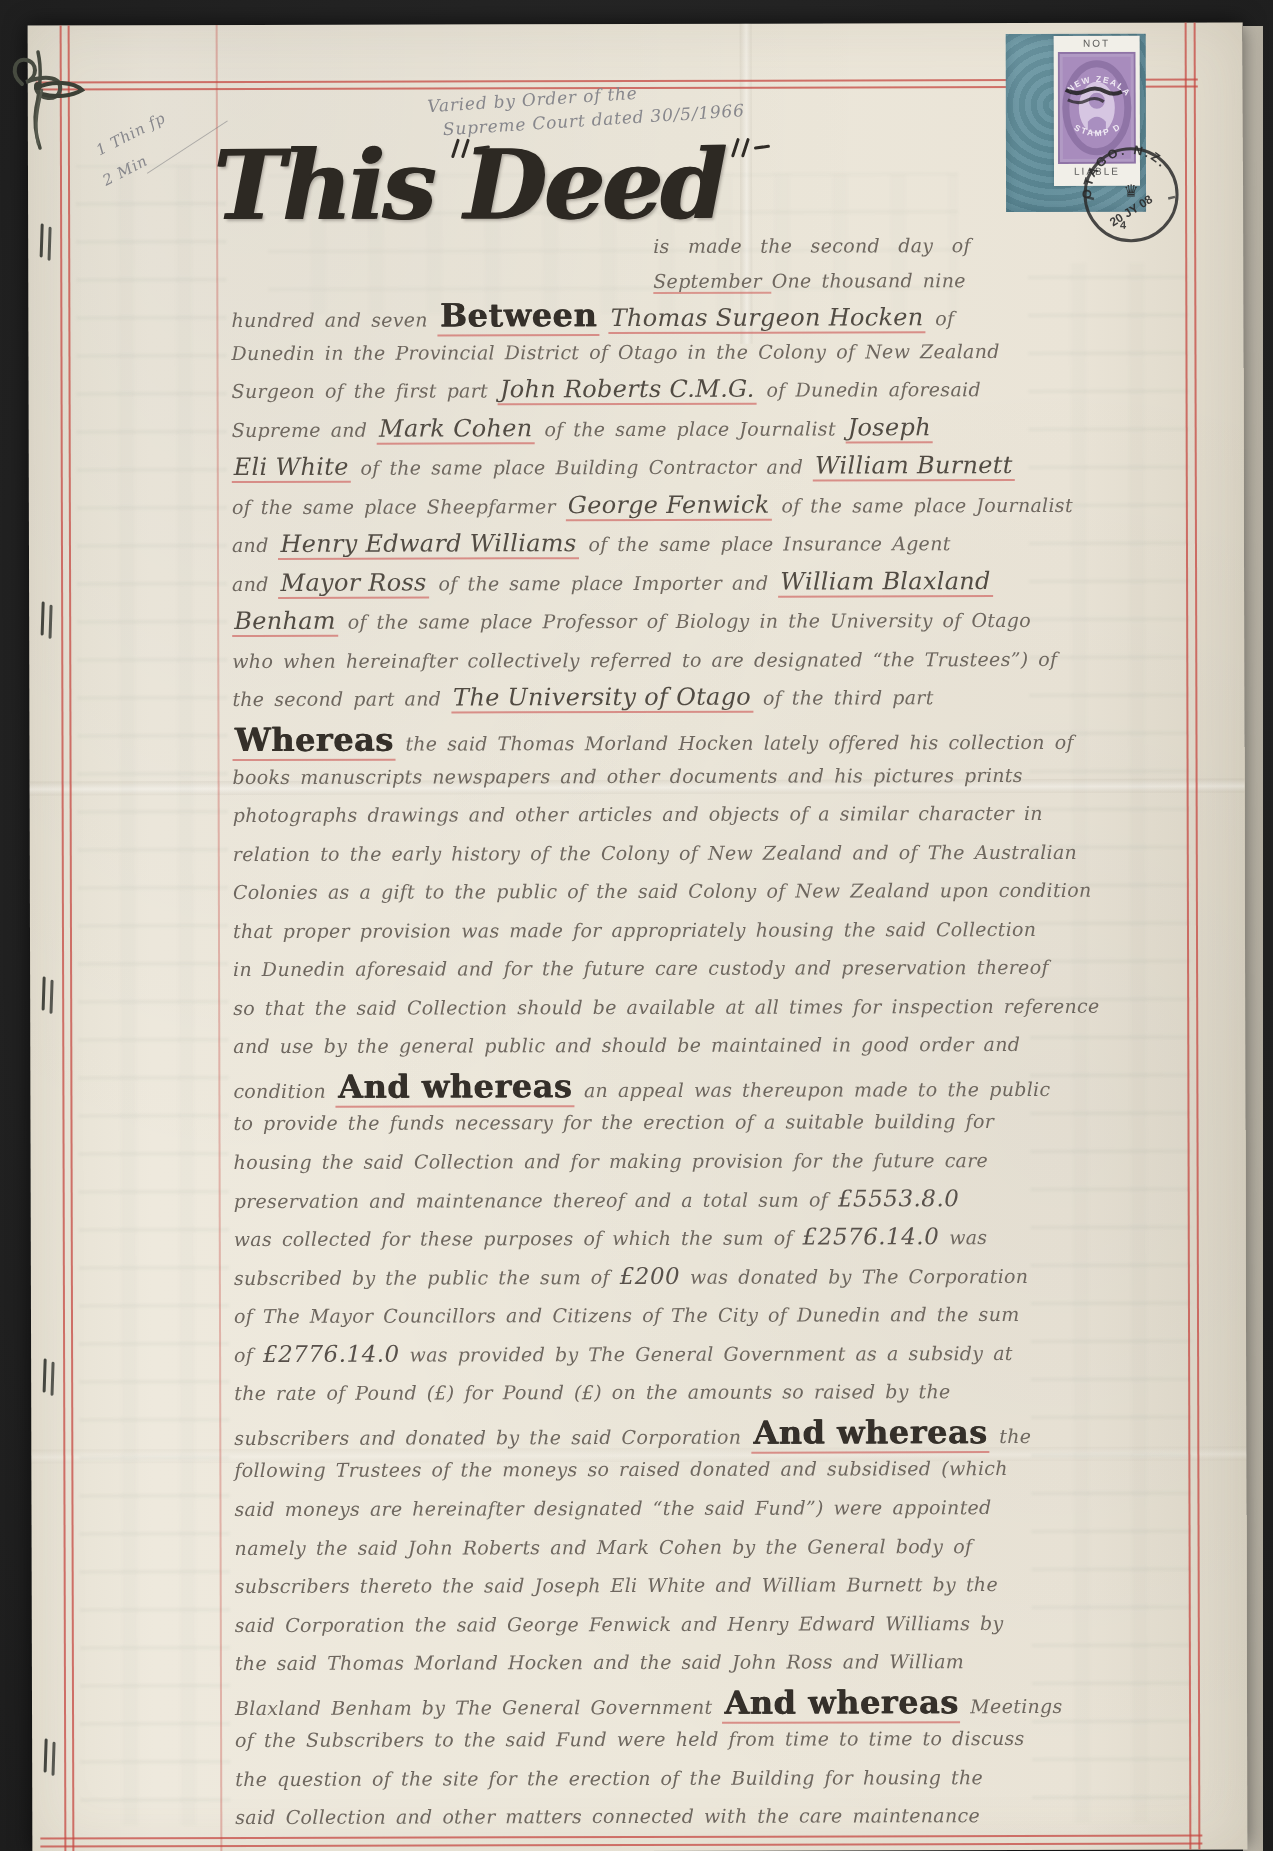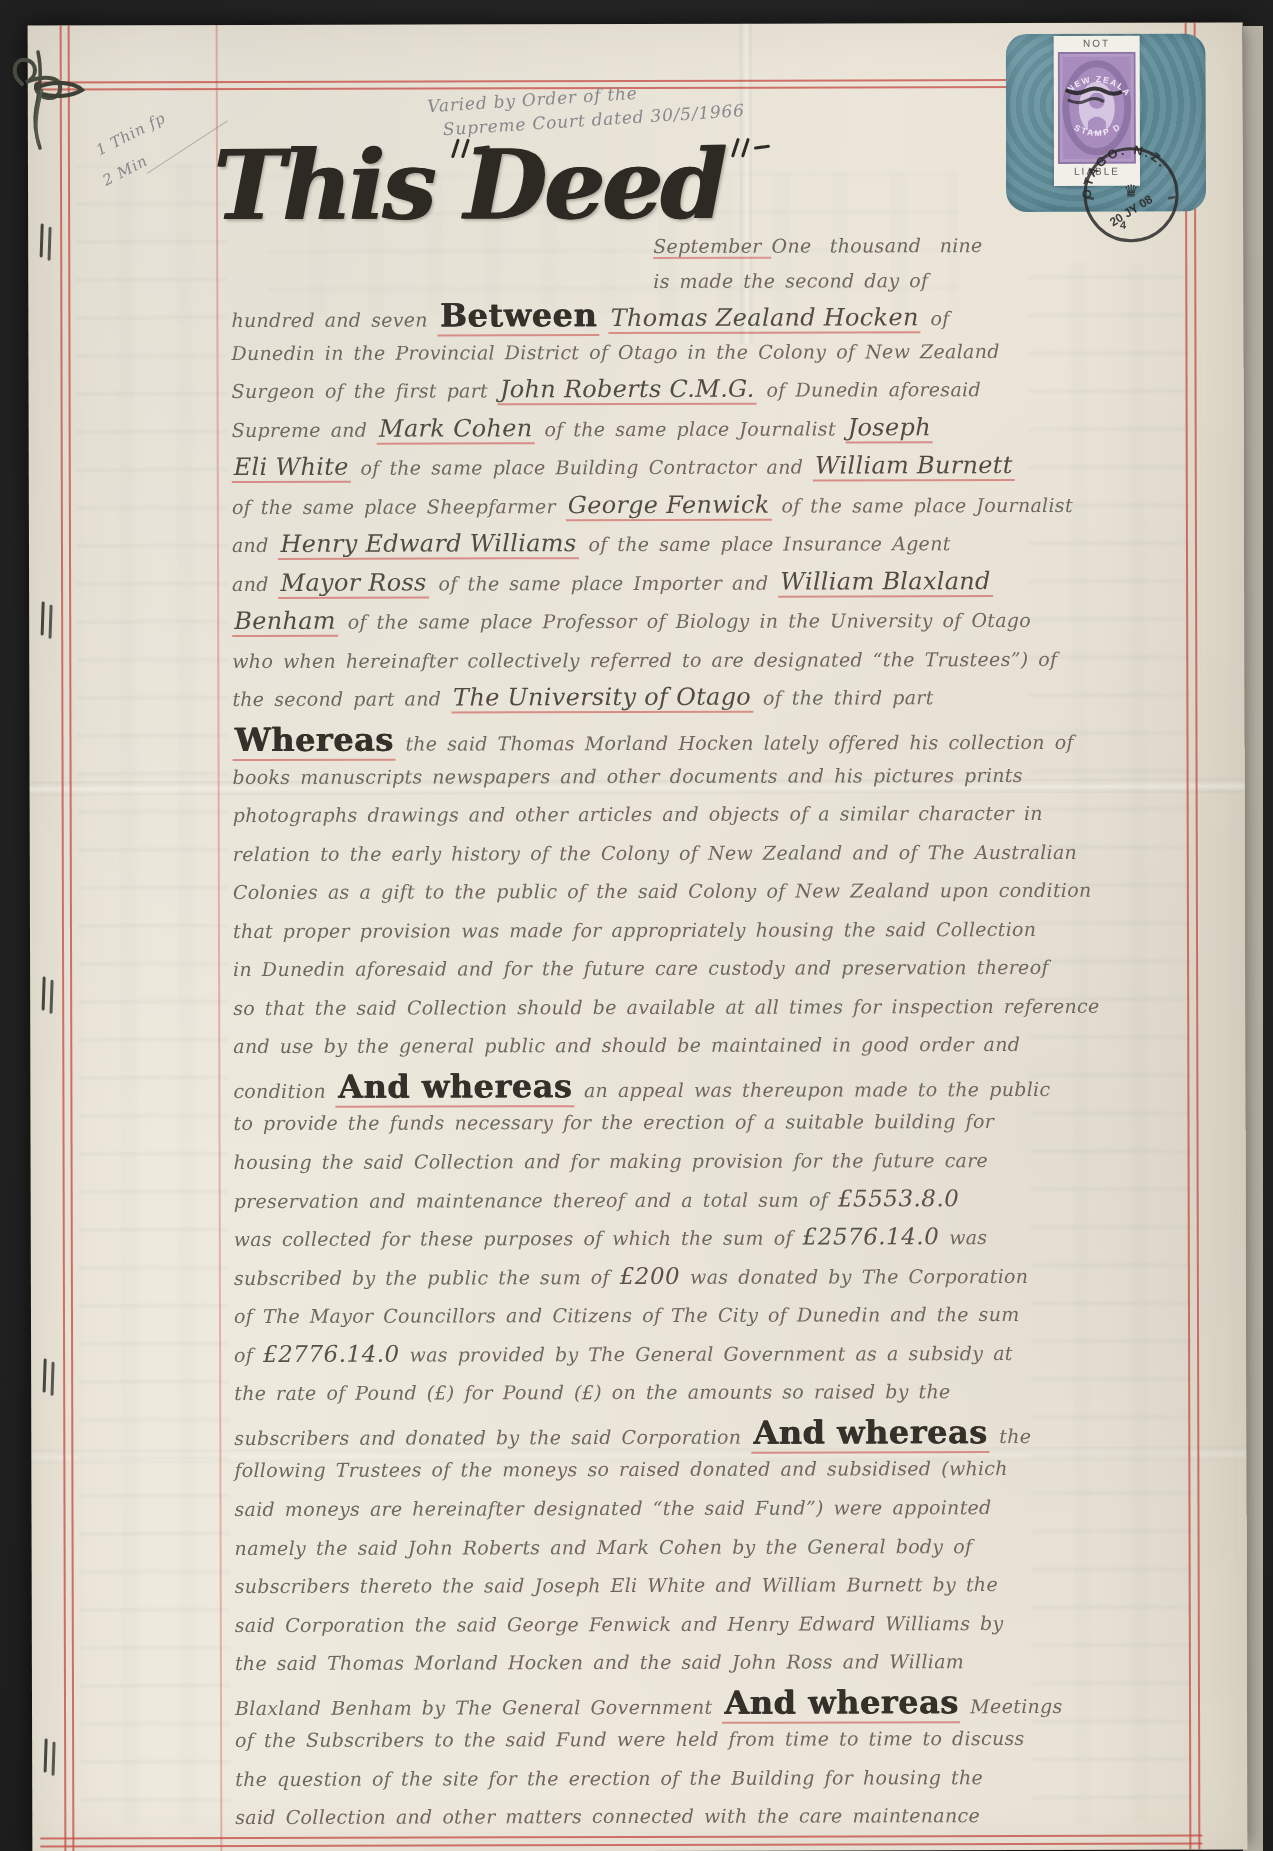--- a/index.html
+++ b/index.html
@@ -57,25 +57,25 @@
   .line{line-height:38.55px;height:38.55px;white-space:nowrap;}
   .seg-n,.seg-u{font:italic 19px "DejaVu Serif",serif;color:#6e675f;letter-spacing:.3px;word-spacing:3.5px;}
   .seg-u{border-bottom:2px solid rgba(206,96,92,.6);}
   .seg-e{font:italic 24px "DejaVu Serif",serif;color:#514b43;letter-spacing:.3px;
     border-bottom:2px solid rgba(206,96,92,.65);padding:0 2px;}
   .seg-k{font-family:"DejaVu Serif",serif;font-style:normal;font-weight:bold;font-size:32px;
     color:#35302a;border-bottom:2px solid rgba(206,96,92,.65);letter-spacing:.5px;
     text-shadow:.7px 0 0 #35302a;padding:0 2px;}
   .seg-b{font:italic 23px "DejaVu Serif",serif;color:#57504a;letter-spacing:.5px;margin-top:40px;}
   
-  .stamp-block{position:absolute;left:978px;top:11px;width:200px;height:178px;
+  .stamp-block{position:absolute;left:978px;top:11px;width:140px;height:178px;
     background:
       repeating-radial-gradient(circle at 35% 40%, rgba(255,255,255,.06) 0 6px, rgba(0,0,0,.05) 6px 12px),
       linear-gradient(135deg,#6e9aa6,#5d8a97 60%,#69929f);
-    box-shadow:inset 0 0 14px rgba(0,40,55,.25);border-radius:21px;}
+    box-shadow:inset 0 0 14px rgba(0,40,55,.25);}
   .stamp-strip{position:absolute;left:48px;top:2px;width:86px;height:150px;background:#f1efe8;
     box-shadow:0 0 4px rgba(0,0,0,.2);text-align:center;}
   .stamp-strip .cap{font-family:"Liberation Sans",sans-serif;font-size:10px;letter-spacing:2px;
     color:#5a5a58;line-height:16px;}
   .duty-stamp{position:relative;margin:0 auto;width:78px;height:112px;}
   
   .postmark{position:absolute;left:1053px;top:122px;width:100px;height:100px;}
   
   .staple{position:absolute;width:3px;height:34px;background:#45463f;border-radius:2px;
     box-shadow:8px 3px 0 0 #565750;transform:rotate(2deg);}
@@ -122,25 +122,25 @@
       <span class="b"></span>
       <span class="c"></span>
   </div>
   <div class="flourish" style="left:700px;top:112px;">
     <span class="a"></span>
       <span class="b"></span>
       <span class="c"></span>
   </div>
 
   <div class="intro">
+      <div class="line"><span class="seg-n">is made the second day of</span></div>
       <div class="line"><span class="seg-u">September </span><span class="seg-n">One thousand nine</span></div>
-      <div class="line"><span class="seg-n">is made the second day of</span></div>
     </div>
   <div class="bodytext">
-      <div class="line"><span class="seg-n">hundred and seven </span><span class="seg-k">Between</span><span class="seg-n"> </span><span class="seg-e">Thomas Zealand Hocken</span><span class="seg-n"> of</span></div>
+      <div class="line"><span class="seg-n">hundred and seven </span><span class="seg-k">Between</span><span class="seg-n"> </span><span class="seg-e">Thomas Surgeon Hocken</span><span class="seg-n"> of</span></div>
       <div class="line"><span class="seg-n">Dunedin in the Provincial District of Otago in the Colony of New Zealand</span></div>
       <div class="line"><span class="seg-n">Surgeon of the first part </span><span class="seg-e">John Roberts C.M.G.</span><span class="seg-n"> of Dunedin aforesaid</span></div>
       <div class="line"><span class="seg-n">Supreme and </span><span class="seg-e">Mark Cohen</span><span class="seg-n"> of the same place Journalist </span><span class="seg-e">Joseph</span></div>
       <div class="line"><span class="seg-e">Eli White</span><span class="seg-n"> of the same place Building Contractor and </span><span class="seg-e">William Burnett</span></div>
       <div class="line"><span class="seg-n">of the same place Sheepfarmer </span><span class="seg-e">George Fenwick</span><span class="seg-n"> of the same place Journalist</span></div>
       <div class="line"><span class="seg-n">and </span><span class="seg-e">Henry Edward Williams</span><span class="seg-n"> of the same place Insurance Agent</span></div>
       <div class="line"><span class="seg-n">and </span><span class="seg-e">Mayor Ross</span><span class="seg-n"> of the same place Importer and </span><span class="seg-e">William Blaxland</span></div>
       <div class="line"><span class="seg-e">Benham</span><span class="seg-n"> of the same place Professor of Biology in the University of Otago</span></div>
       <div class="line"><span class="seg-n">who when hereinafter collectively referred to are designated  “the Trustees”) of</span></div>
       <div class="line"><span class="seg-n">the second part and </span><span class="seg-e">The University of Otago</span><span class="seg-n"> of the third part</span></div>

